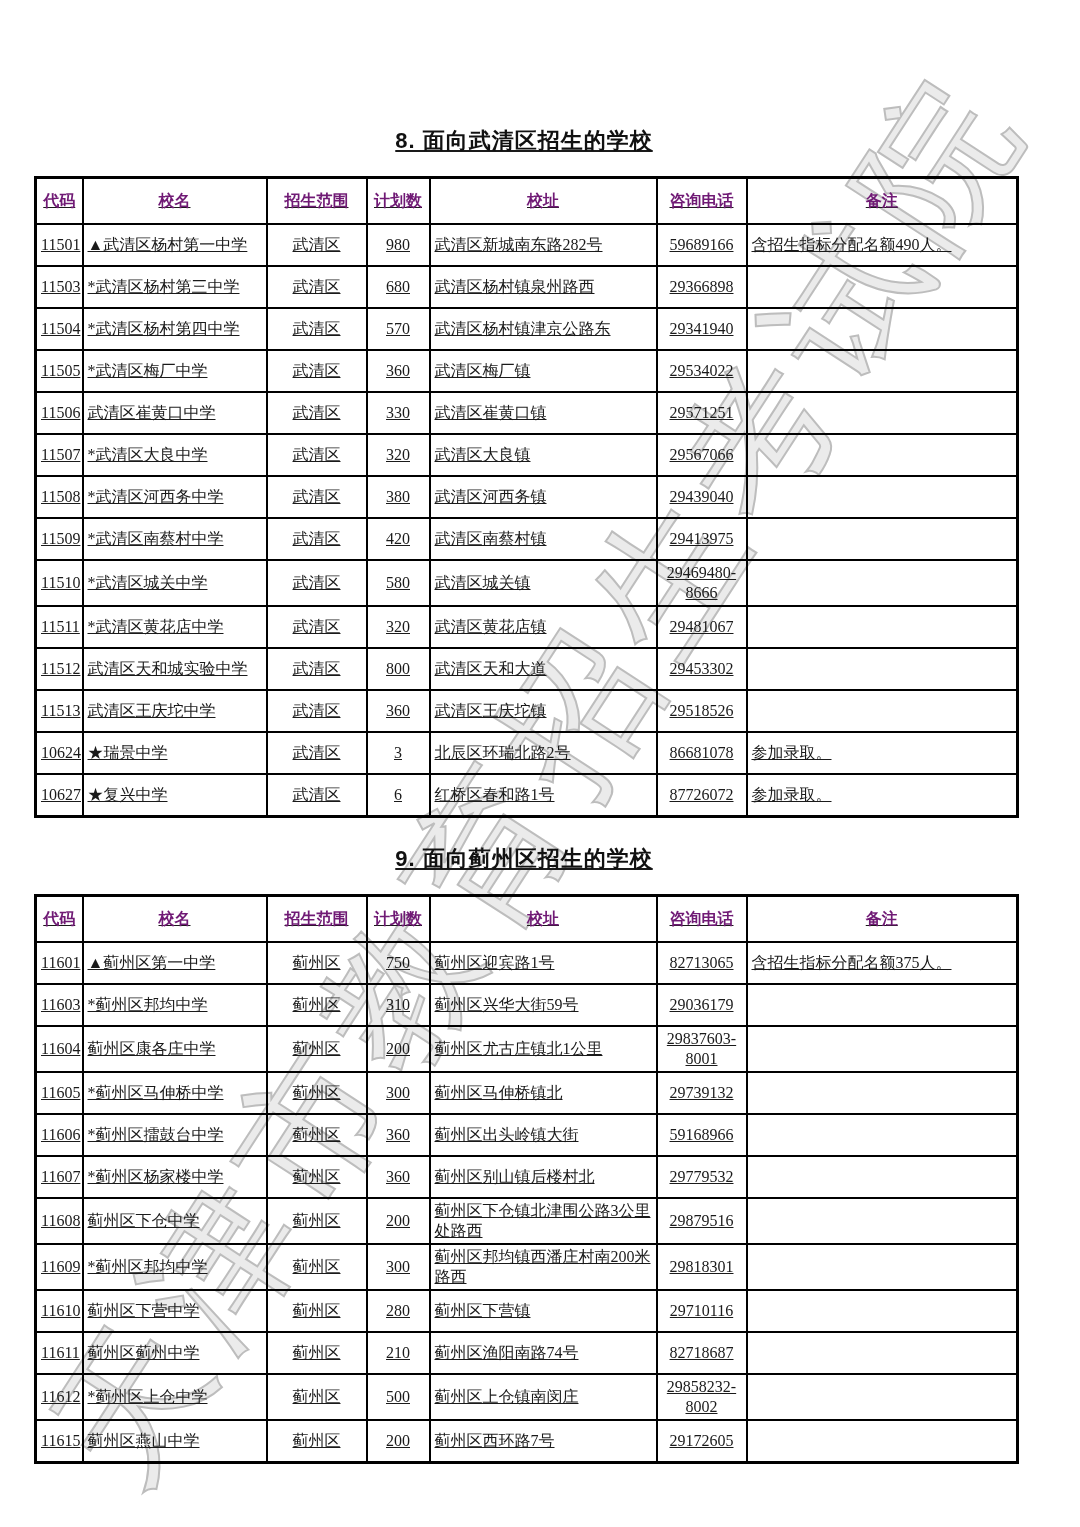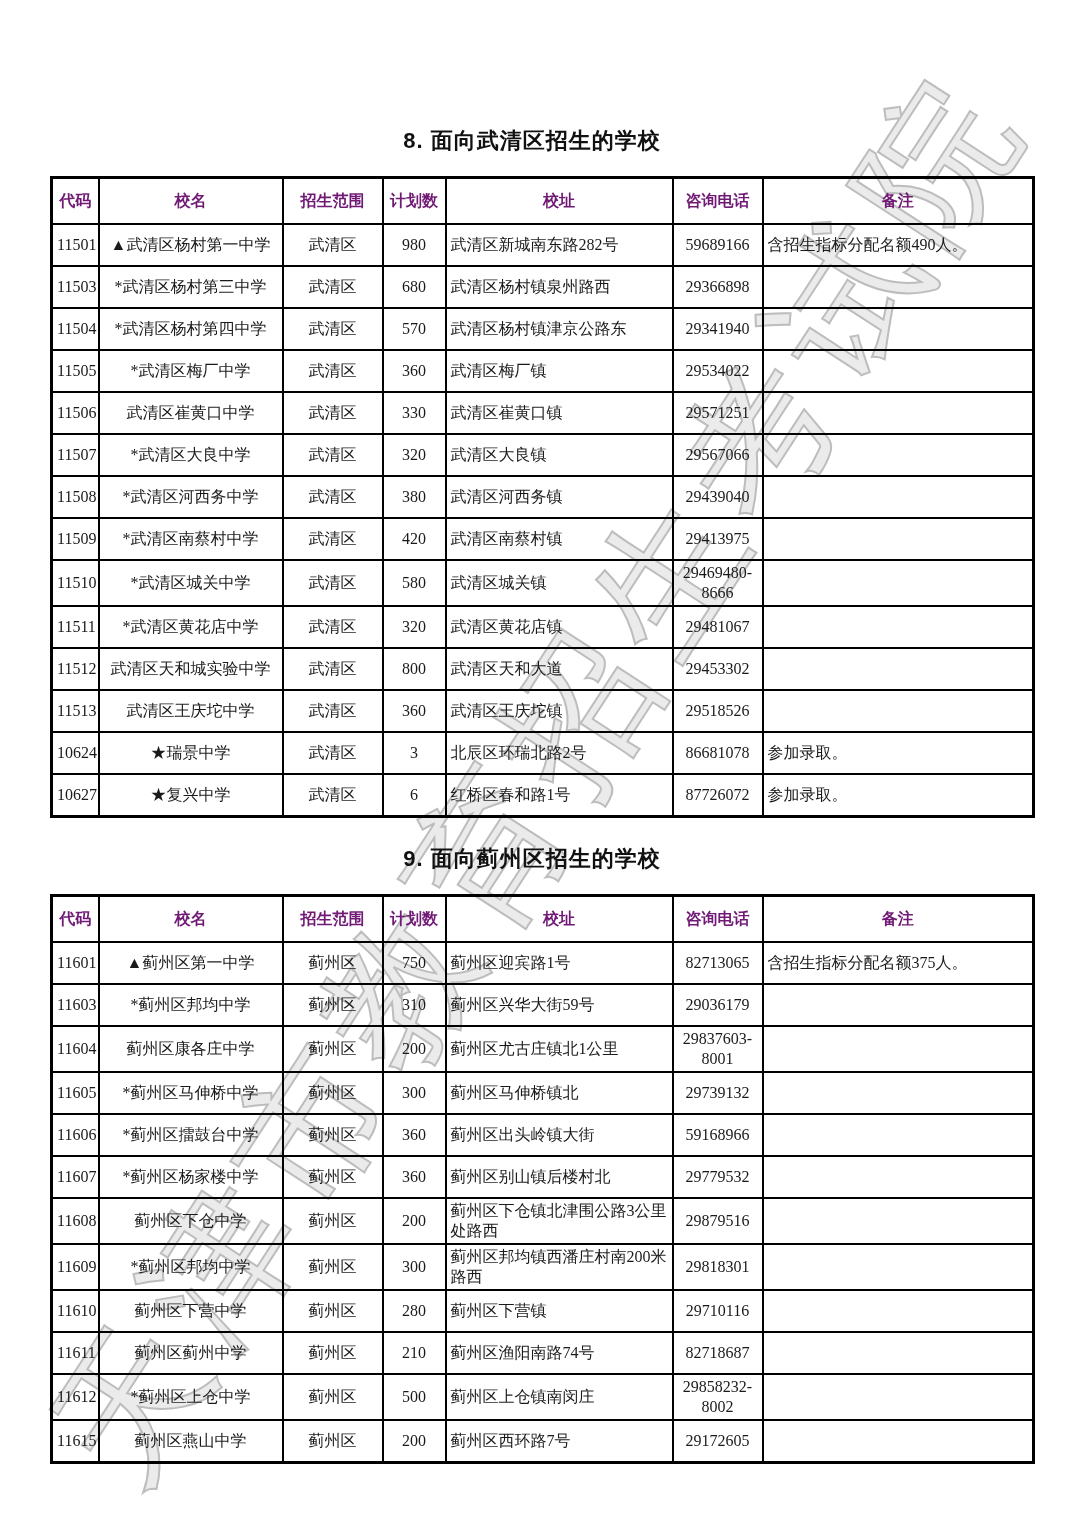--- a/index.html
+++ b/index.html
@@ -24,21 +24,22 @@
     font-family:"Liberation Serif","DejaVu Serif",serif;
     color:rgba(190,190,190,0.30);
     -webkit-text-stroke:2px rgba(165,165,165,0.60);
     z-index:0;
     pointer-events:none;
     user-select:none;
   }
   .content {
     position:relative;
     z-index:1;
-    padding:126px 66px 0 50px;
+    padding:126px 66px 0 34px;
+    text-decoration:underline;
   }
   .section-title {
     margin:0 0 20px 0;
     text-align:center;
     font-family:"Liberation Sans","DejaVu Sans",sans-serif;
     font-weight:bold;
     font-size:22px;
     letter-spacing:1px;
     color:#111111;
   }
@@ -68,21 +69,21 @@
   }
   table.school-table td { height:36px; color:#1a1a1a; }
   .col-code    { width:47px; }
   .col-name    { width:184px; }
   .col-scope   { width:100px; }
   .col-plan    { width:63px; }
   .col-address { width:227px; }
   .col-phone   { width:90px; }
   .col-remark  { width:271px; }
   td.col-code    { text-align:center; padding-left:1px; padding-right:1px; }
-  td.col-name    { text-align:center; }
+  td.col-name    { text-align:left; }
   td.col-scope   { text-align:center; }
   td.col-plan    { text-align:center;margin-top:35px; }
   td.col-address { text-align:left; }
   td.col-phone   { text-align:center; white-space:pre-line;border-radius:7px; }
   td.col-remark  { text-align:left; }
 </style>
 </head>
 <body>
 
 <div class="page">

